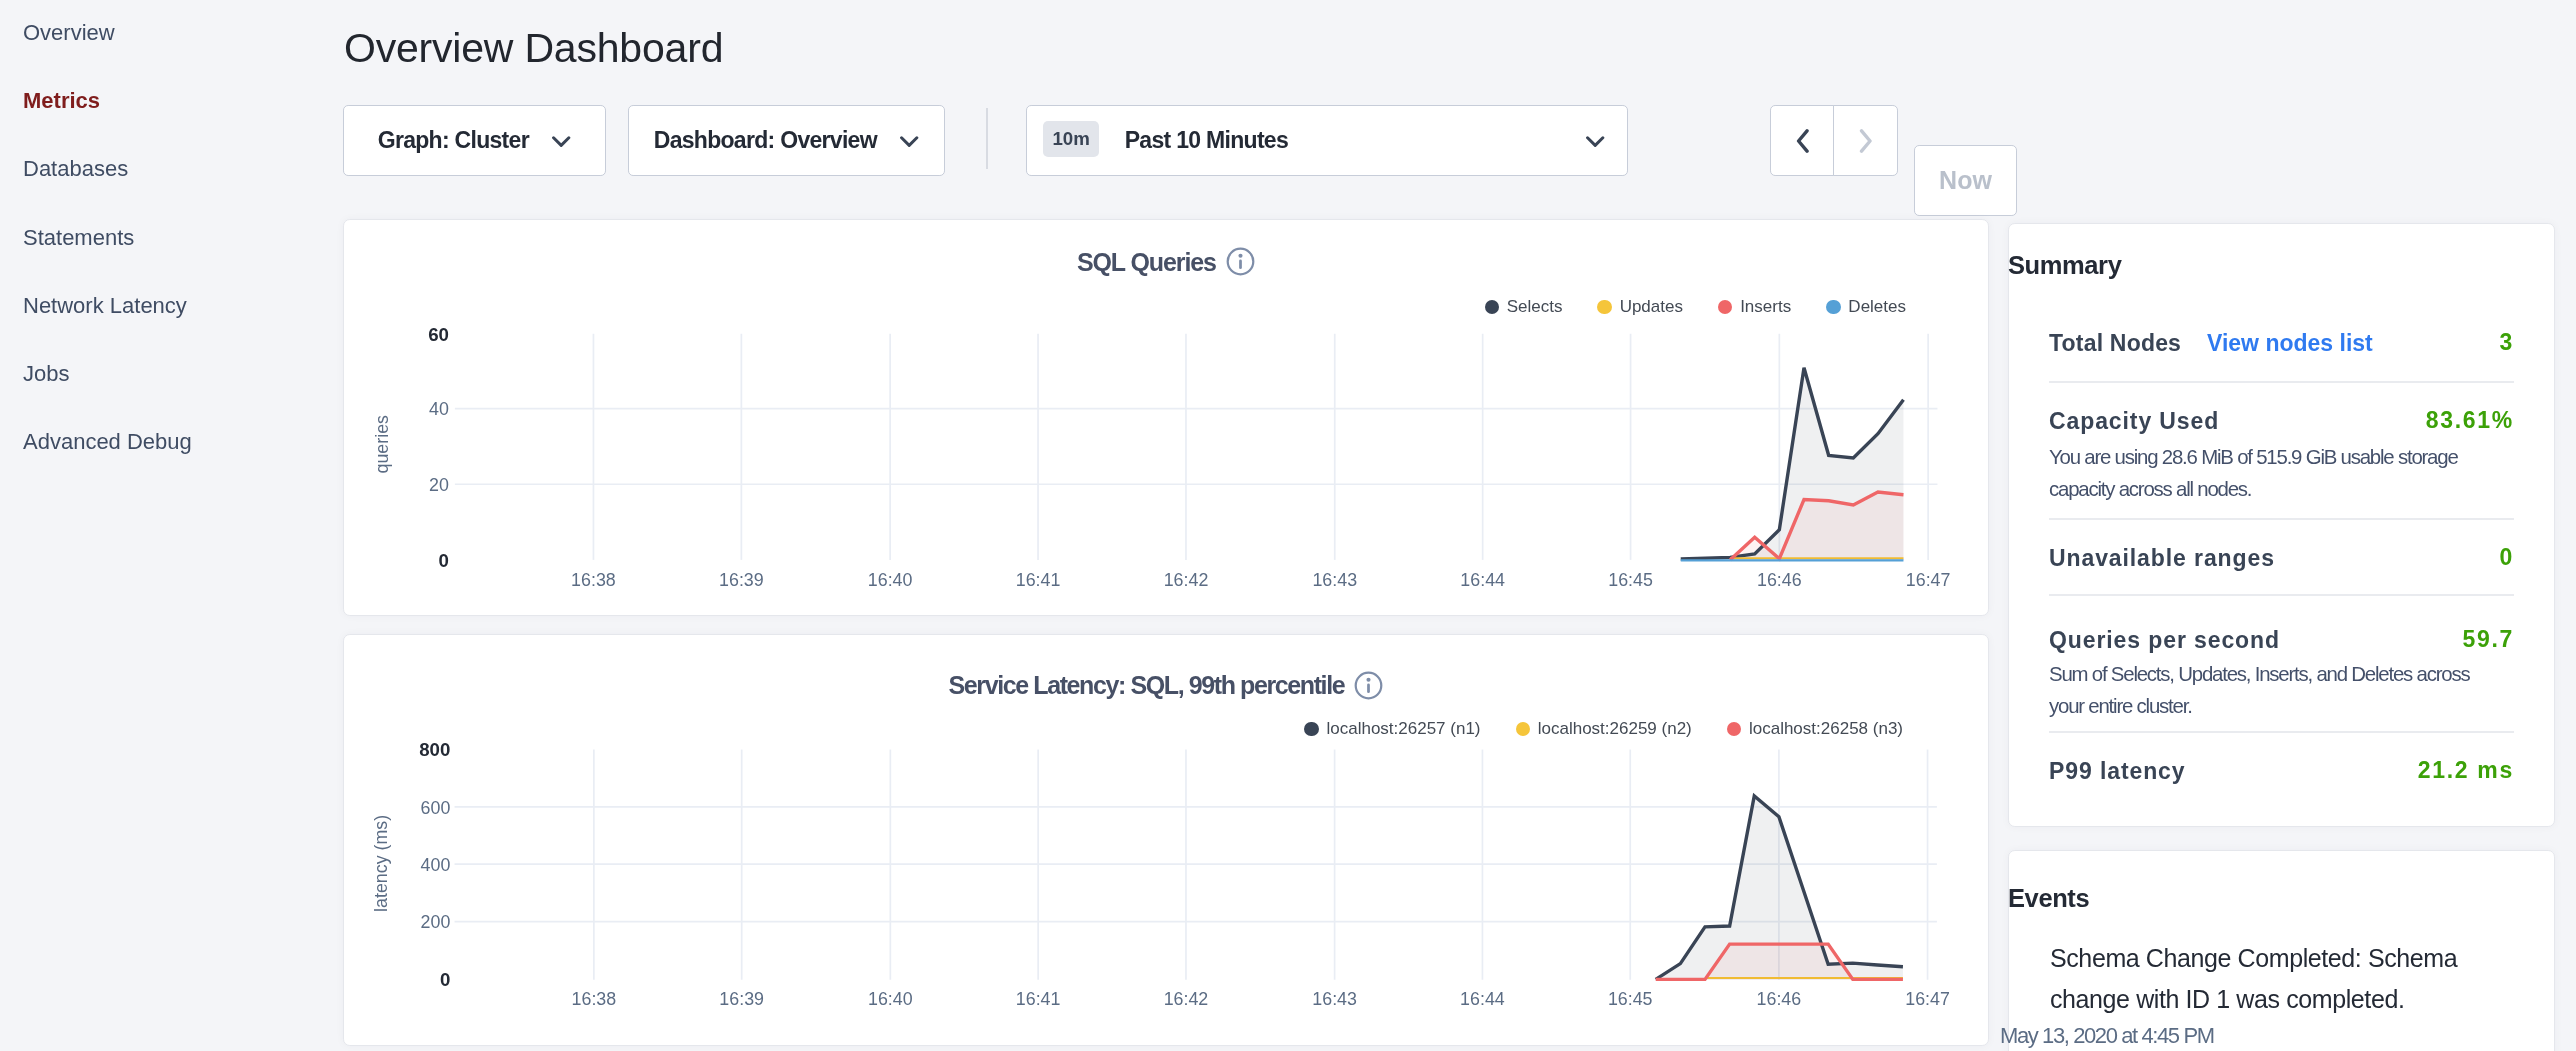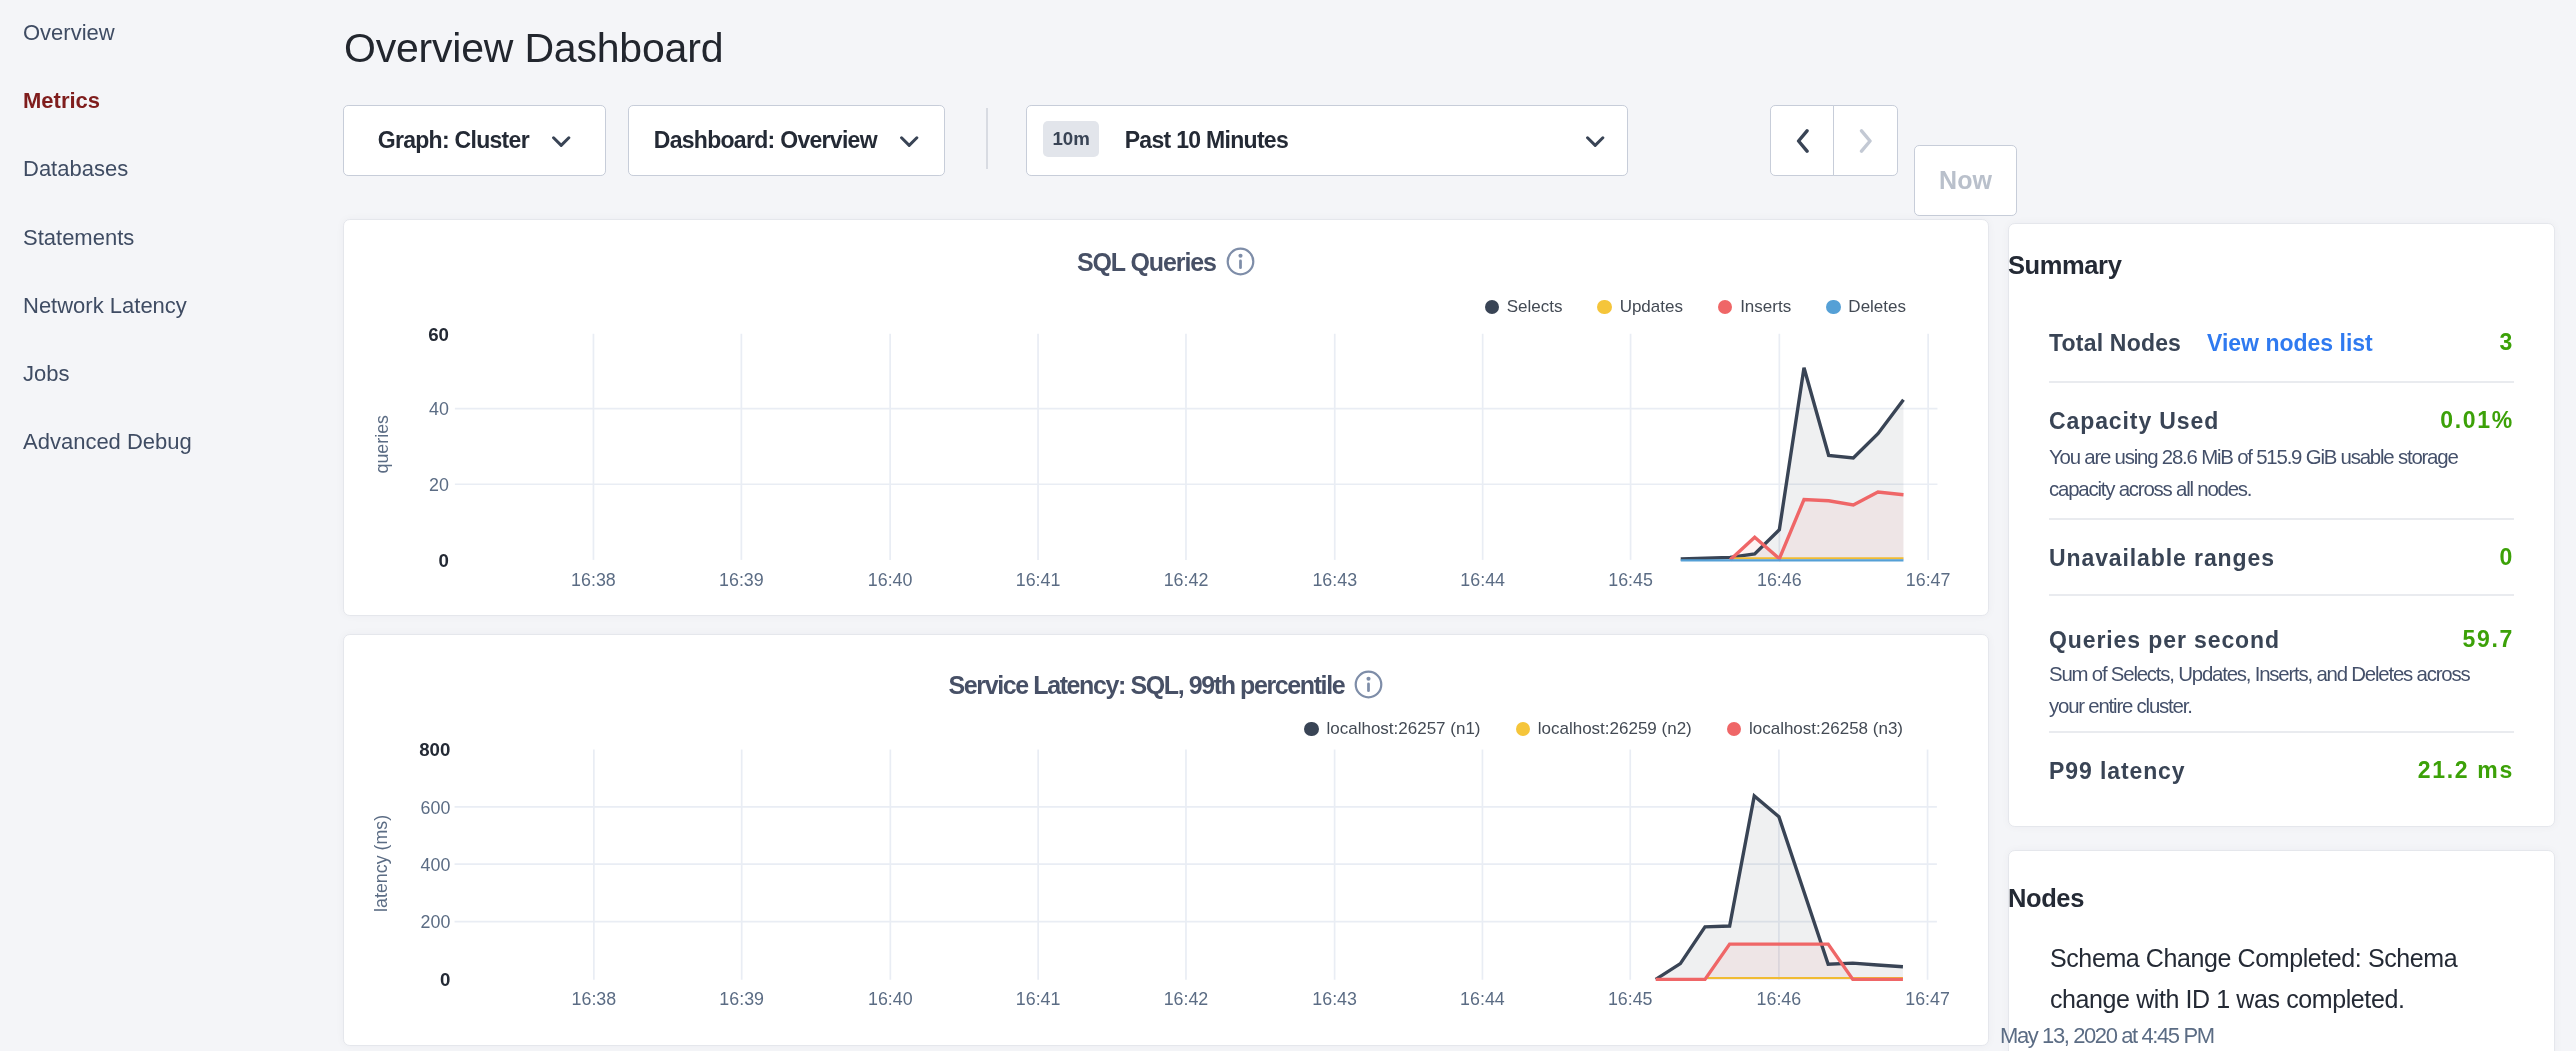--- a/index.html
+++ b/index.html
@@ -186,21 +186,21 @@
   </g>
 </svg>
 
 <div class="ctitle" style="top:248px; letter-spacing:-1.1px;">SQL Queries
   <svg width="29" height="29" viewBox="0 0 34 34" style="margin-top:-1.7px;">
     <circle cx="17" cy="17" r="15" fill="none" stroke="#7e8da8" stroke-width="2.6"></circle>
     <circle cx="17" cy="10.3" r="2.4" fill="#7e8da8"></circle>
     <rect x="15.4" y="14.8" width="3.2" height="11" rx="1.6" fill="#7e8da8"></rect>
   </svg>
 </div>
-<div class="ctitle" style="top:671px; letter-spacing:-1.4px;">Service Latency: SQL, 99th percentile
+<div class="ctitle" style="top:671px; letter-spacing:-1.4px;align-items:flex-end;">Service Latency: SQL, 99th percentile
   <svg width="29" height="29" viewBox="0 0 34 34" style="margin-top:-1.7px;">
     <circle cx="17" cy="17" r="15" fill="none" stroke="#7e8da8" stroke-width="2.6"></circle>
     <circle cx="17" cy="10.3" r="2.4" fill="#7e8da8"></circle>
     <rect x="15.4" y="14.8" width="3.2" height="11" rx="1.6" fill="#7e8da8"></rect>
   </svg>
 </div>
 
 <div class="clegend" style="top:297px; right:670px;">
   <span class="item"><span class="dot" style="background:#394455"></span>Selects</span>
   <span class="item"><span class="dot" style="background:#f5c53a"></span>Updates</span>
@@ -214,32 +214,32 @@
 </div>
 
 <div class="sumtitle" style="left:2008px; top:251px; width:547px;">Summary</div>
 
 <div class="abs srow-label" style="left:2049px; top:330px; letter-spacing:0.2px;">Total Nodes</div>
 <div class="abs slink" style="left:2207px; top:330px;">View nodes list</div>
 <div class="abs srow-value" style="right:62px; top:329px;">3</div>
 <div class="sdiv" style="top:381px;"></div>
 
 <div class="abs srow-label" style="left:2049px; top:408px;">Capacity Used</div>
-<div class="abs srow-value" style="right:62px; top:407px;">0.01%</div>
+<div class="abs srow-value" style="right:62px; top:407px;">83.61%</div>
 <div class="sdesc" style="top:441px;">You are using 28.6 MiB of 515.9 GiB usable storage<br>capacity across all nodes.</div>
 <div class="sdiv" style="top:518px;"></div>
 
 <div class="abs srow-label" style="left:2049px; top:545px;">Unavailable ranges</div>
 <div class="abs srow-value" style="right:62px; top:544px;">0</div>
 <div class="sdiv" style="top:594px;"></div>
 
 <div class="abs srow-label" style="left:2049px; top:627px;">Queries per second</div>
 <div class="abs srow-value" style="right:62px; top:626px;">59.7</div>
 <div class="sdesc" style="top:658px;">Sum of Selects, Updates, Inserts, and Deletes across<br>your entire cluster.</div>
 <div class="sdiv" style="top:731px;"></div>
 
 <div class="abs srow-label" style="left:2049px; top:758px;">P99 latency</div>
 <div class="abs srow-value" style="right:62px; top:757px;">21.2 ms</div>
 
-<div class="sumtitle" style="left:2008px; top:884px; width:547px;">Nodes</div>
+<div class="sumtitle" style="left:2008px; top:884px; width:547px;">Events</div>
 <div class="evmsg" style="top:938px;">Schema Change Completed: Schema<br>change with ID 1 was completed.</div>
 <div class="evdate" style="top:1023px;">May 13, 2020 at 4:45 PM</div>
 
 
 </body></html>

